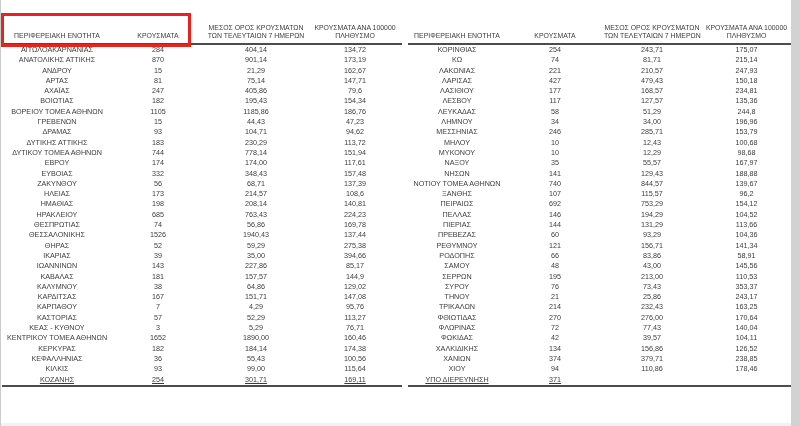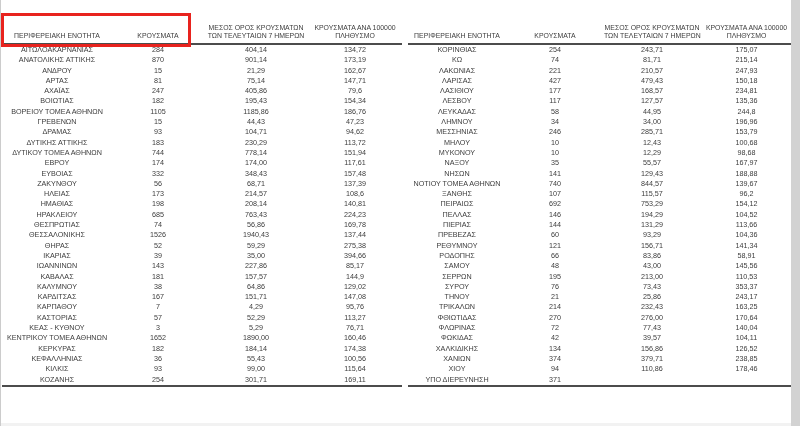--- a/index.html
+++ b/index.html
@@ -36,21 +36,21 @@
   td {
     font-size:7.2px;
     line-height:10.3px;
     height:10.3px;
     padding:0;
     text-align:center;
     color:#3c3c3c;
     white-space:nowrap;
     overflow:visible;
   }
-  tbody tr:last-child td { border-bottom:2px solid #4c4c4c; }
+  tbody tr:last-child td { border-bottom:2px solid #4c4c4c;text-decoration:underline; }
 
   .highlight-box {
     position:absolute;
     left:1px; top:13px;
     width:190px; height:34px;
     border:3px solid #e8231e;
     box-sizing:border-box;
     z-index:3;
   }
 </style>
@@ -348,21 +348,21 @@
         </tr>
         <tr>
           <td>ΛΕΣΒΟΥ</td>
           <td>117</td>
           <td>127,57</td>
           <td>135,36</td>
         </tr>
         <tr>
           <td>ΛΕΥΚΑΔΑΣ</td>
           <td>58</td>
-          <td>44,95</td>
+          <td>51,29</td>
           <td>244,8</td>
         </tr>
         <tr>
           <td>ΛΗΜΝΟΥ</td>
           <td>34</td>
           <td>34,00</td>
           <td>196,96</td>
         </tr>
         <tr>
           <td>ΜΕΣΣΗΝΙΑΣ</td>

